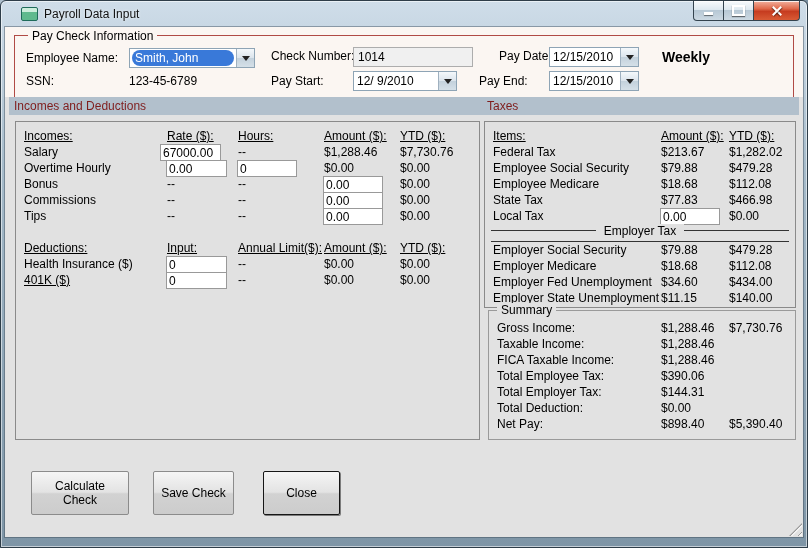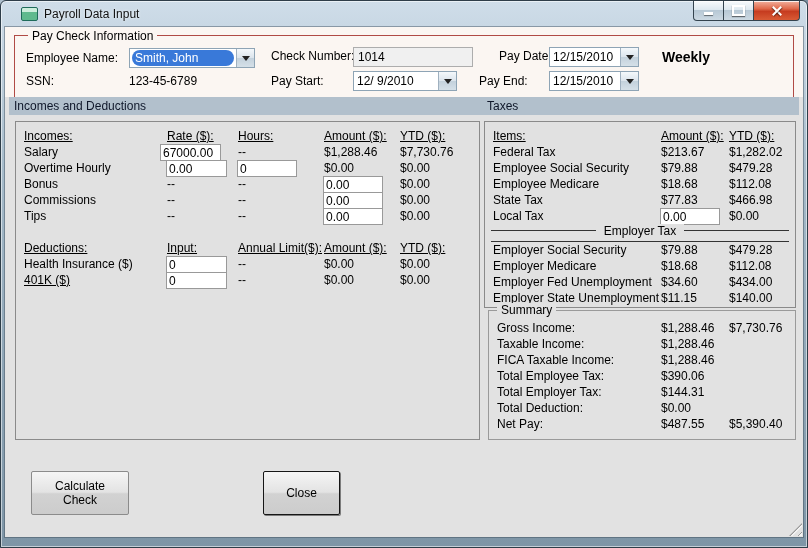--- a/index.html
+++ b/index.html
@@ -43,21 +43,21 @@
   .textbox.readonly{background:#F0F0F0;border-color:#ADADAD;}
   .textbox span{padding:0 4px;}
   .combo .val{flex:1;padding:1px 3px;white-space:nowrap;overflow:hidden;}
   .combo .val.selected{background:#3979D9;color:#fff;margin:2px;border-radius:8px;}
   .combo-btn{width:17px;align-self:stretch;border-left:1px solid #9fb0bf;display:flex;align-items:center;justify-content:center;
     background:linear-gradient(to bottom,#f4f8fb,#dbe4ec 50%,#c3d1dc 51%,#d5e0e8);}
   .arrow-down{width:0;height:0;border:4px solid transparent;border-top:5px solid #222;margin-top:4px;}
   .weekly{position:absolute;font-weight:bold;font-size:14px;}
 
   
-  .section-bar{position:absolute;left:4px;right:4px;top:70px;height:18px;background:#B2C0CC;color:#0f172a;}
+  .section-bar{position:absolute;left:4px;right:4px;top:70px;height:18px;background:#B2C0CC;color:#7f1d1d;}
   .section-bar .lbl{position:absolute;top:2px;white-space:nowrap;}
 
   
   .panel{position:absolute;background:#E1E1E1;border:1px solid #8a8a8a;}
   .left-panel{left:10px;top:94px;width:463px;height:317px;}
   .taxes-panel{left:479px;top:94px;width:310px;height:185px;}
   .summary-group{position:absolute;left:483px;top:283px;width:306px;height:128px;border:1px solid #9a9a9a;}
   .summary-legend{position:absolute;left:8px;top:-8px;background:#E2E2E2;padding:0 4px;}
 
   .row{position:absolute;left:0;right:0;height:16px;}
@@ -315,23 +315,24 @@
       <div class="row" style="top:74px;">
         <span class="cell cs0">Total Employer Tax:</span>
         <span class="cell cs1">$144.31</span>
       </div>
       <div class="row" style="top:90px;">
         <span class="cell cs0">Total Deduction:</span>
         <span class="cell cs1">$0.00</span>
       </div>
       <div class="row" style="top:106px;">
         <span class="cell cs0">Net Pay:</span>
-        <span class="cell cs1">$487.55</span>
+        <span class="cell cs1">$898.40</span>
         <span class="cell cs2">$5,390.40</span>
       </div>
     </div>
 
     <button class="btn" style="left:26px;top:444px;width:98px;">Calculate Check</button>
+    <button class="btn" style="left:148px;top:444px;width:81px;">Save Check</button>
     <button class="btn default" style="left:258px;top:444px;width:77px;">Close</button>
 
     <div class="resize-grip"></div>
   </div>
 </div>
 
 </body></html>

